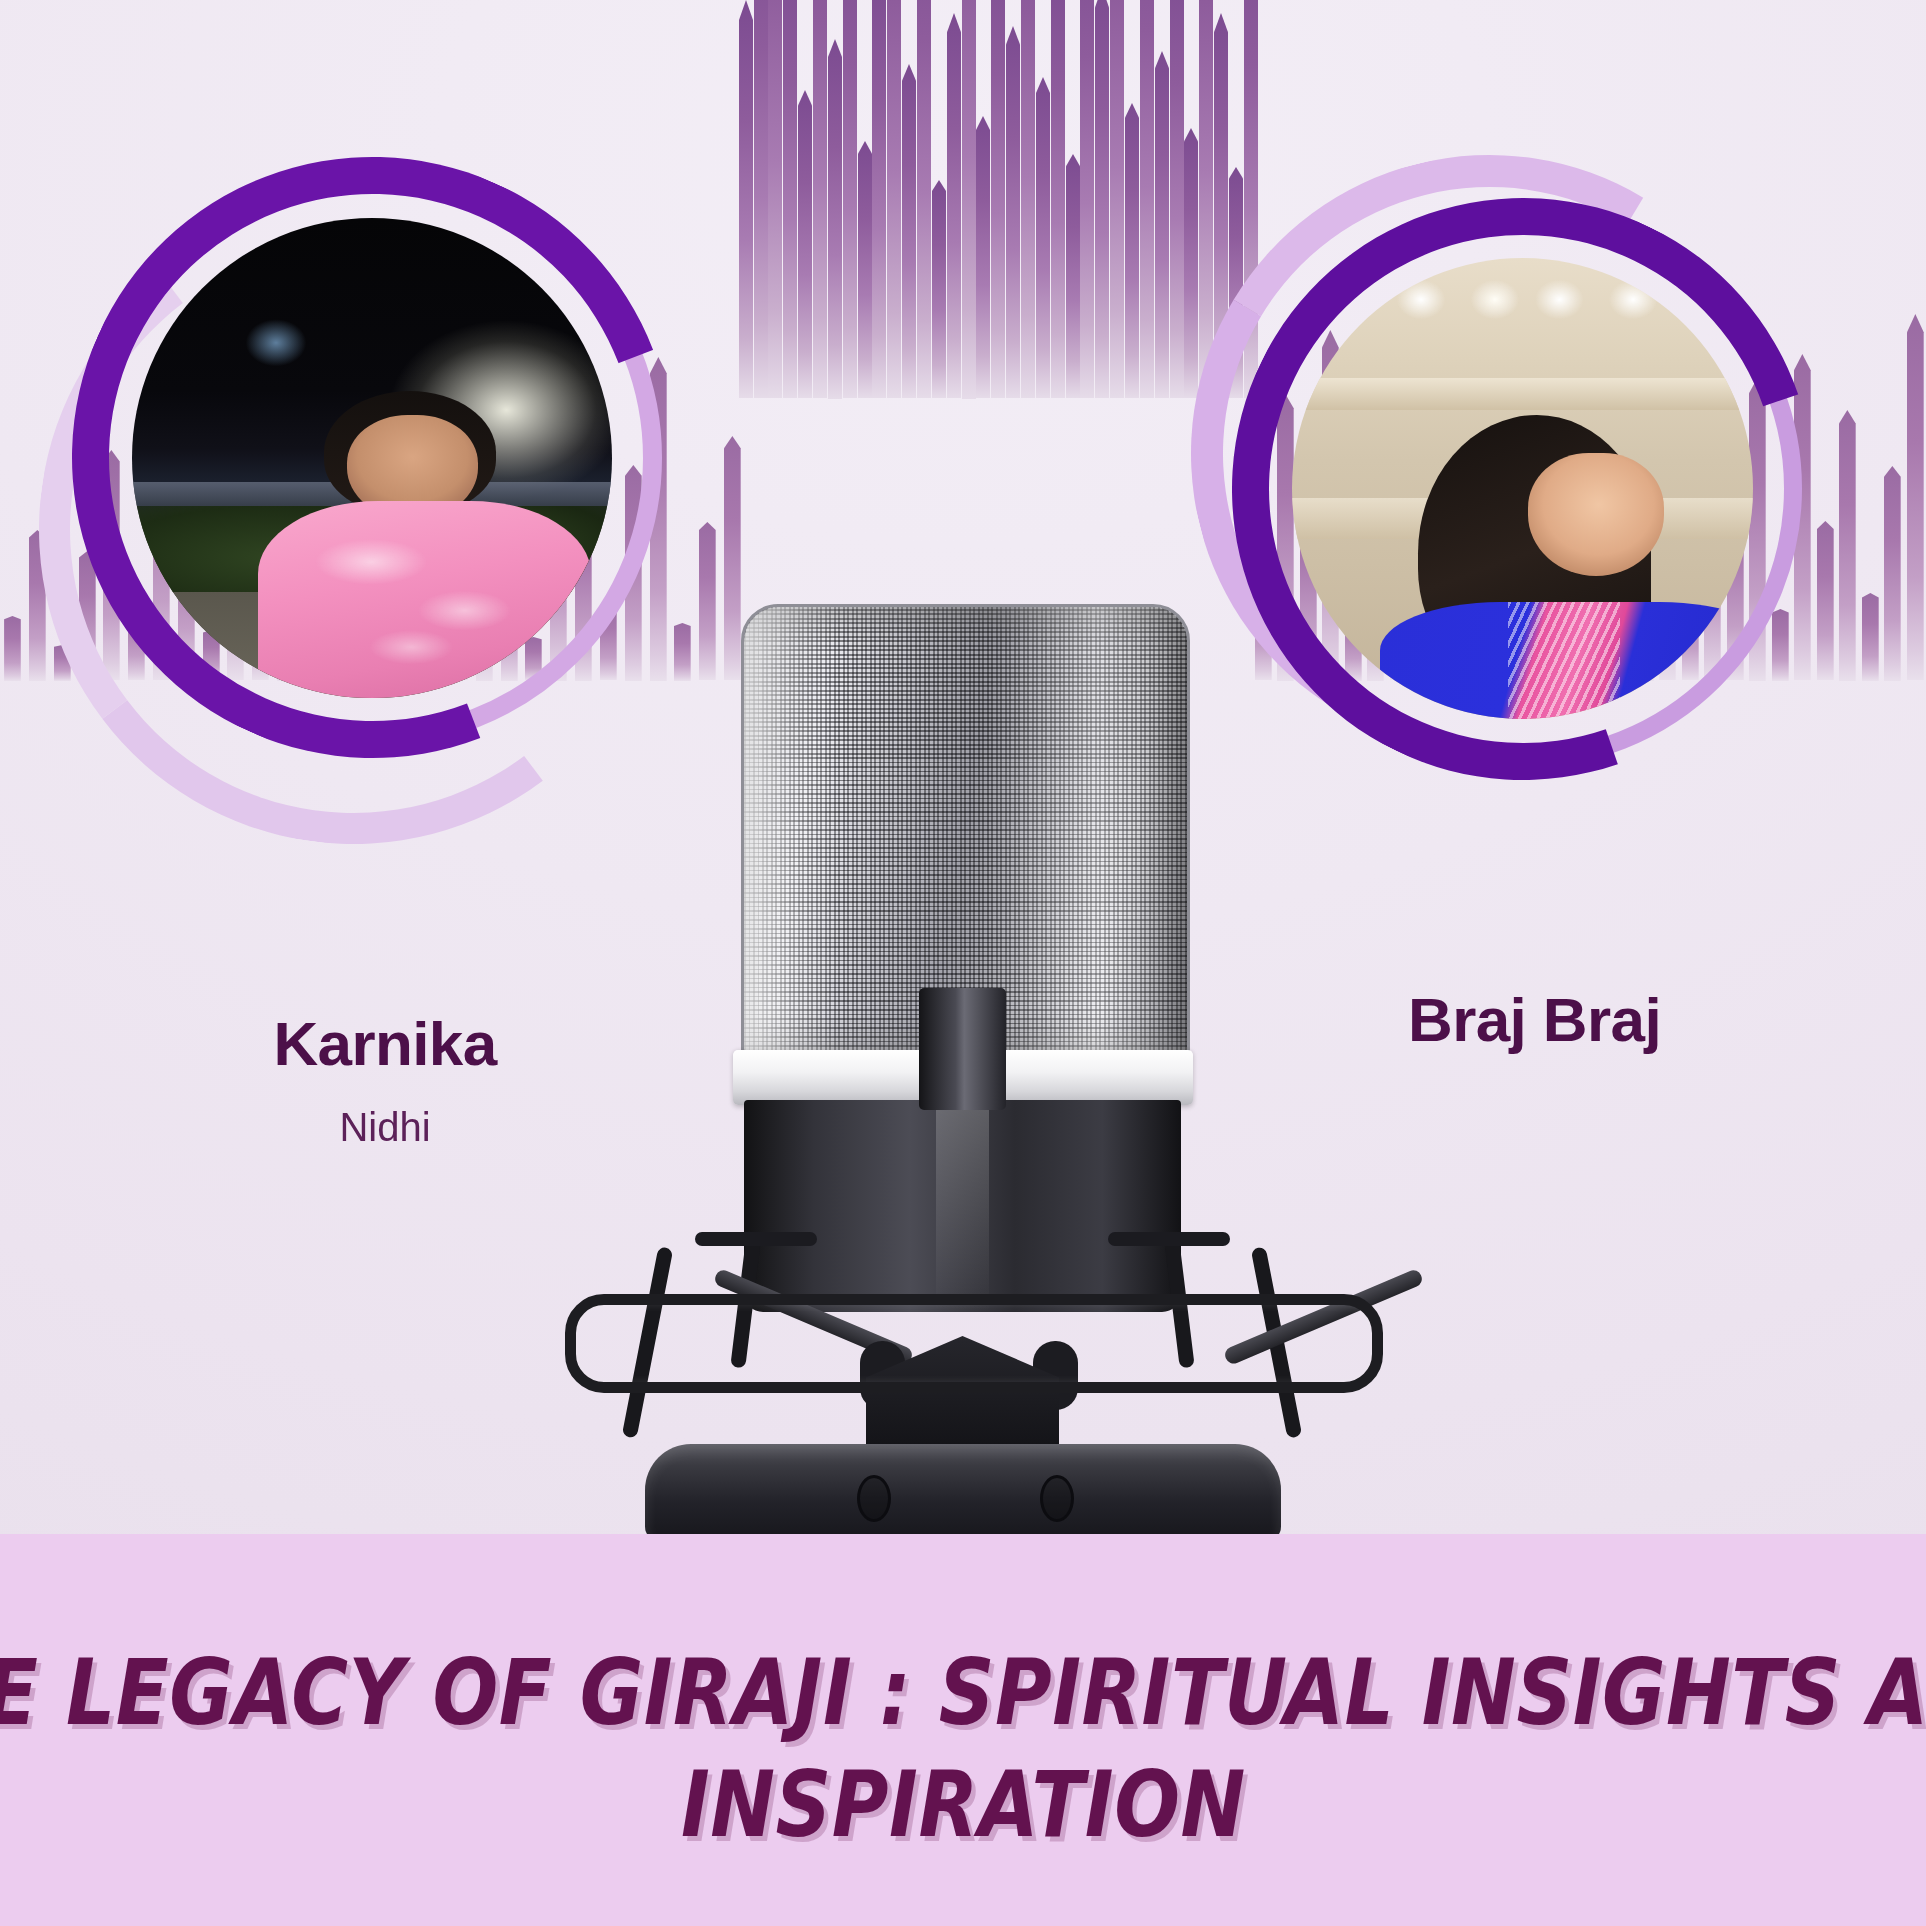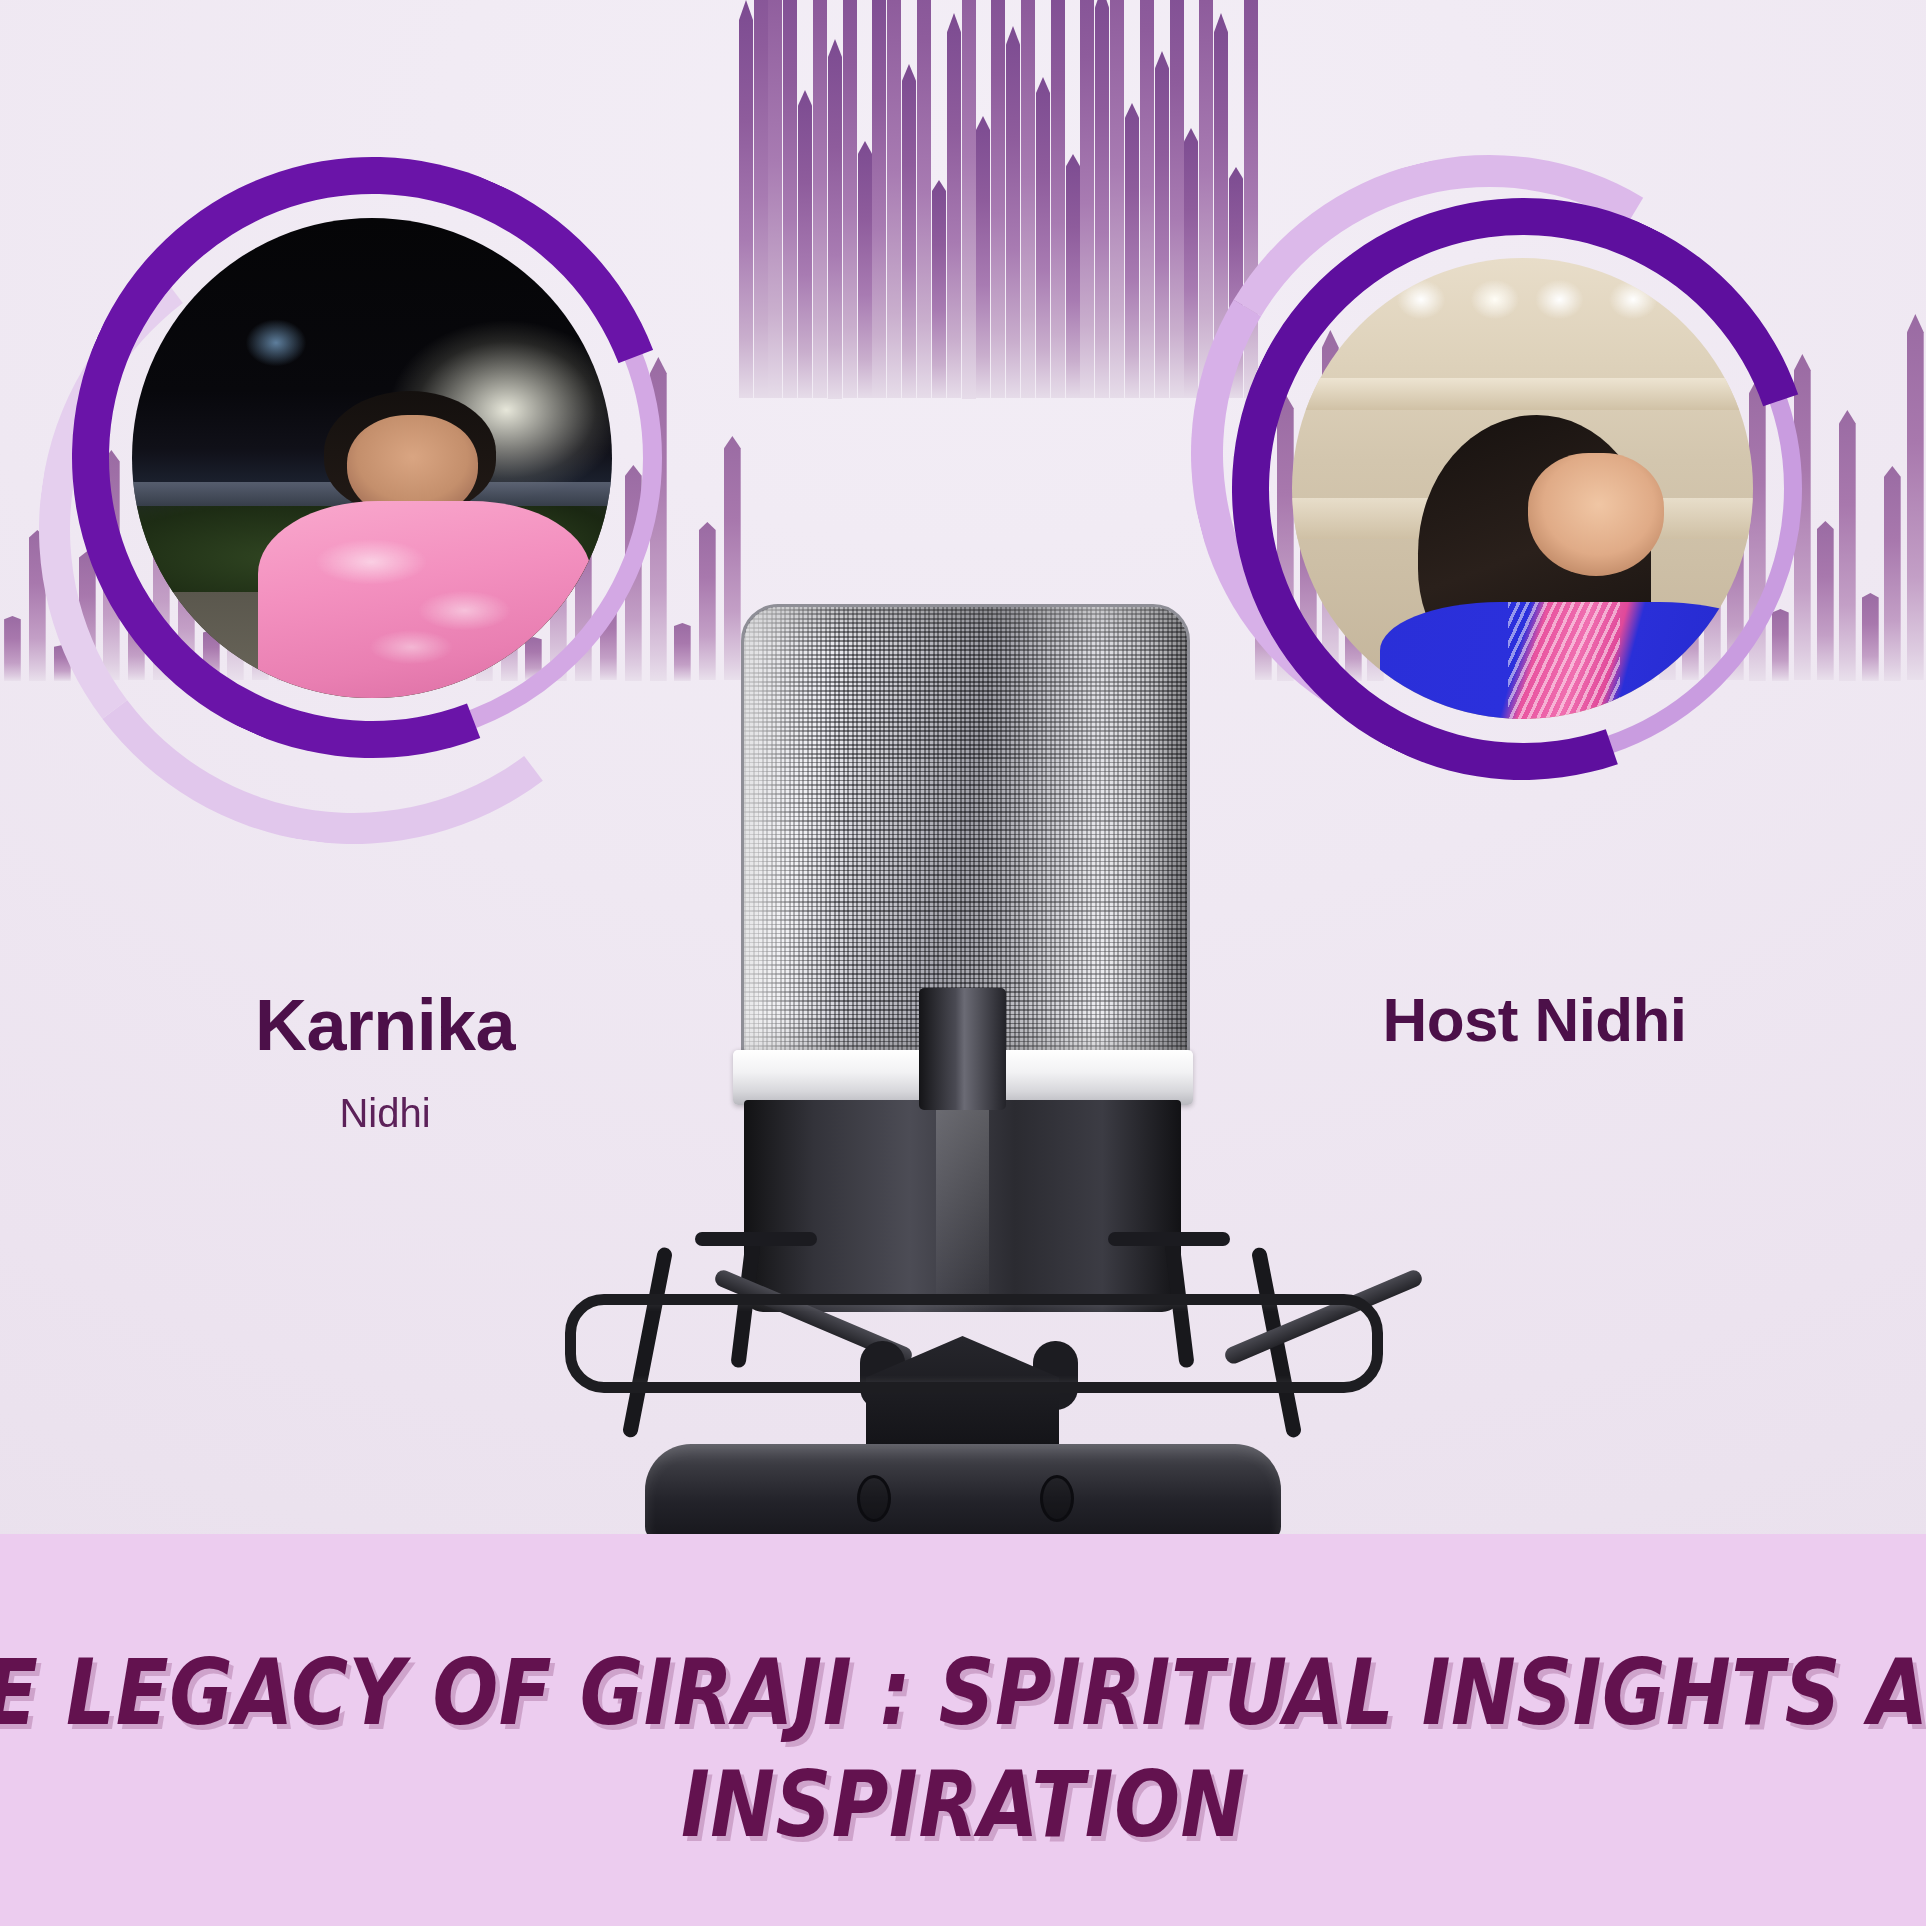--- a/index.html
+++ b/index.html
@@ -414,26 +414,26 @@
       <div class="ledge" style="top:52%;height:9%;opacity:.75;"></div>
       <div class="person">
         <div class="hair"></div>
         <div class="face"></div>
         <div class="saree"></div>
       </div>
     </div>
   </div>
 
   <div class="name-block" style="left:154px;top:989px;width:462px;">
-    <div class="name" style="font-size:72px;">Karnika</div>
+    <div class="name" style="font-size:62px;margin-top:24px;">Karnika</div>
     <div class="role" style="font-size:40px;margin-top:32px;">Nidhi</div>
   </div>
 
   <div class="name-block" style="left:1207px;top:989px;width:655px;">
-    <div class="name" style="font-size:62px;">Host Nidhi</div>
+    <div class="name" style="font-size:62px;">Braj Braj</div>
   </div>
 
   <div id="banner">
     <div id="banner-title">
       <div class="title-line">THE LEGACY OF GIRAJI : SPIRITUAL INSIGHTS AND</div>
       <div class="title-line">INSPIRATION</div>
     </div>
   </div>
 
 </div>

